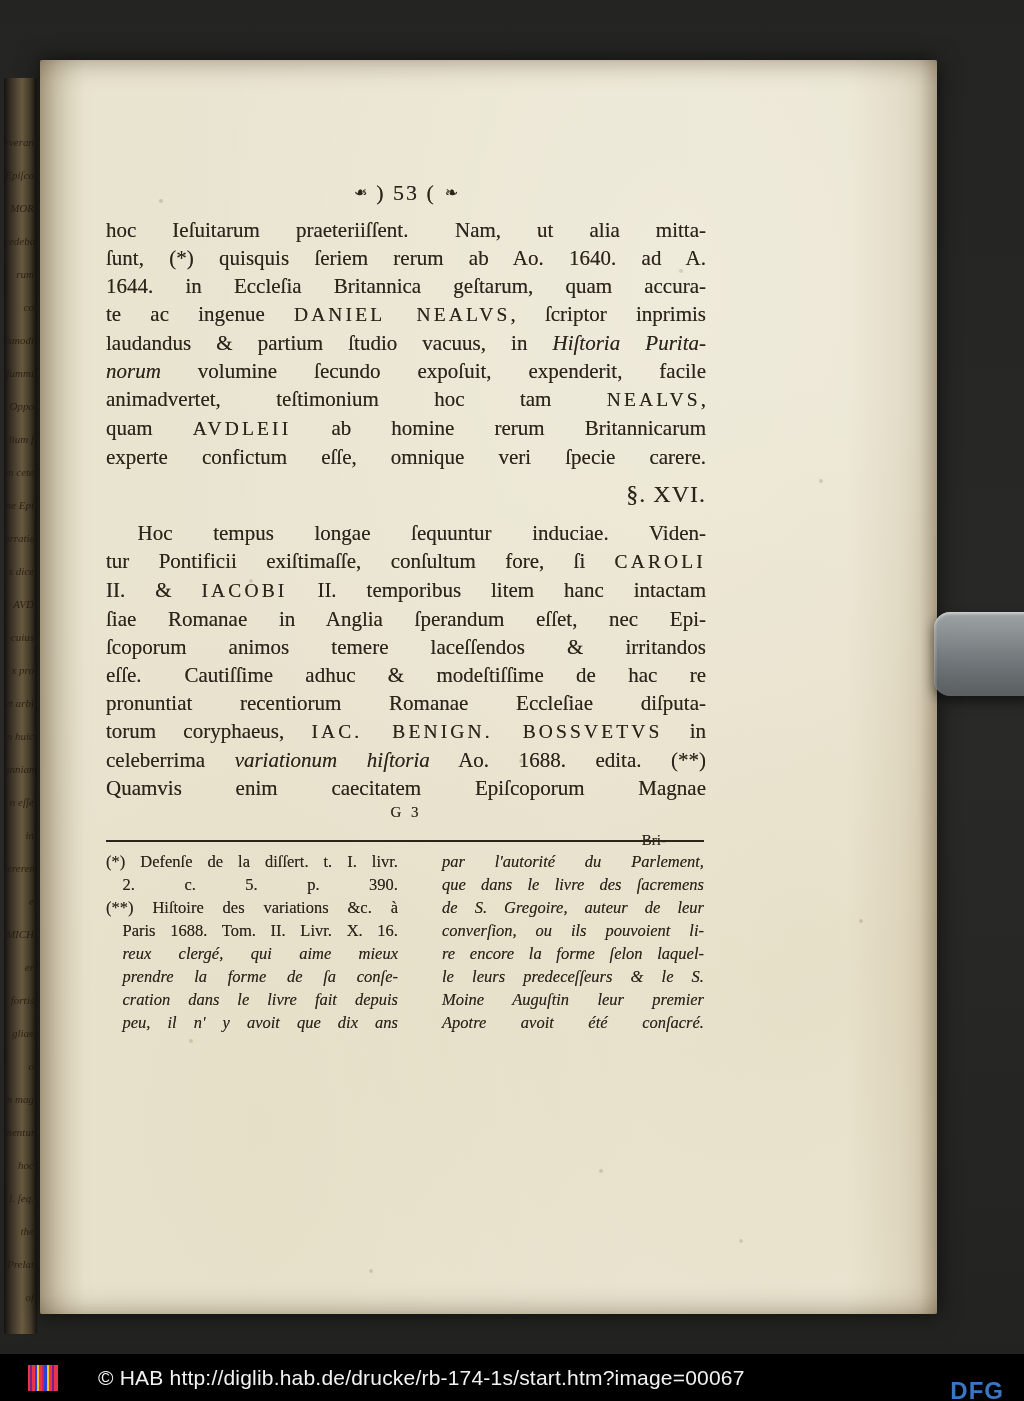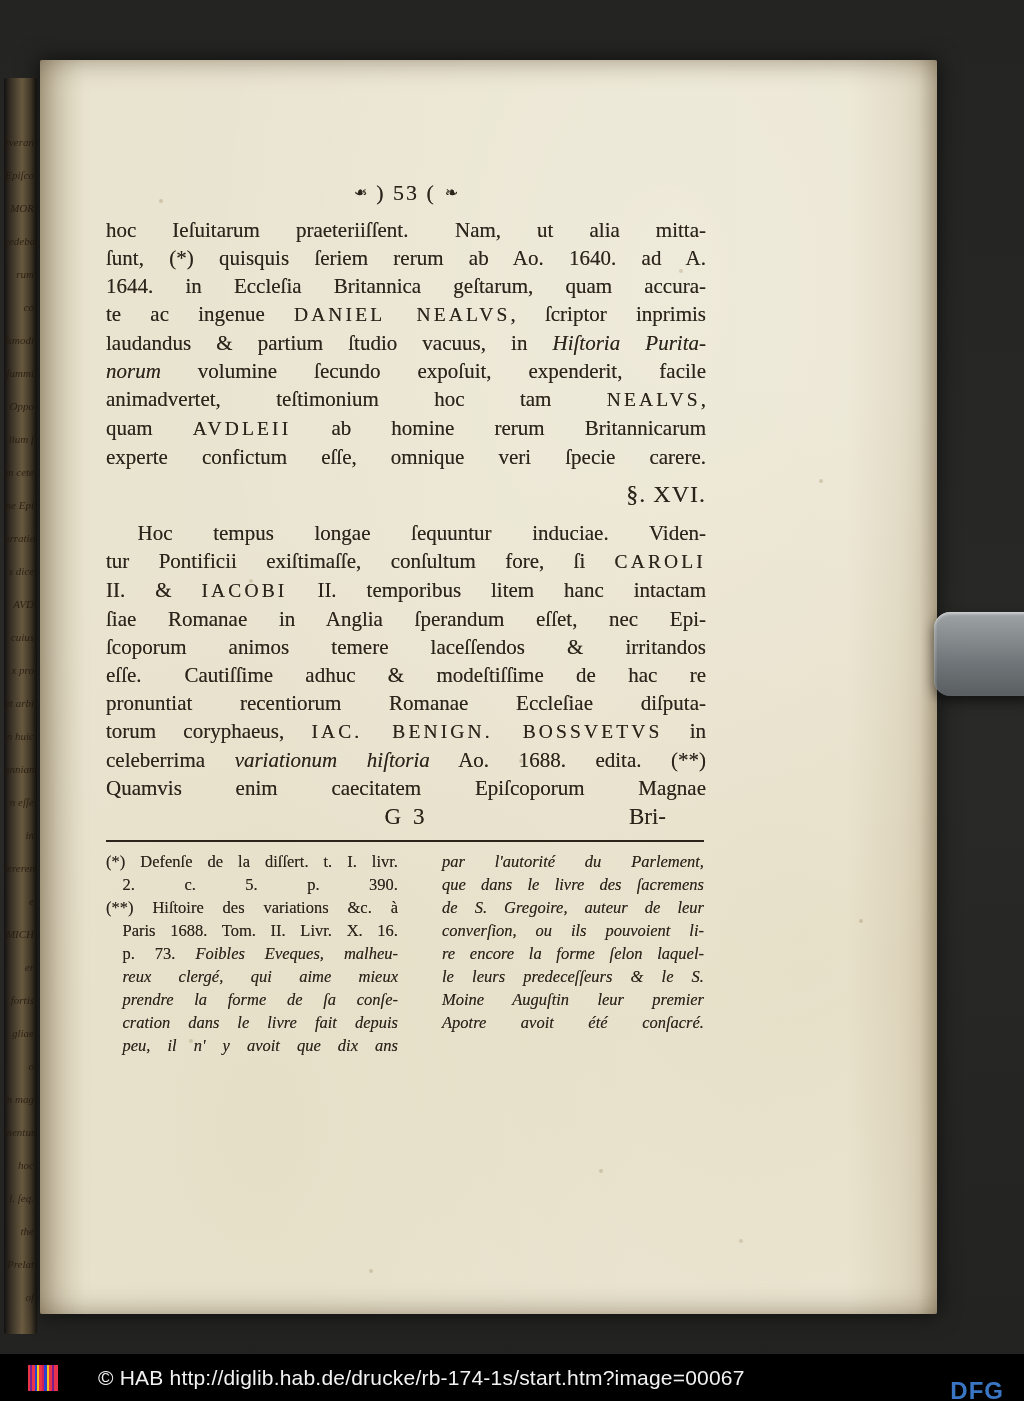--- a/index.html
+++ b/index.html
@@ -64,23 +64,23 @@
 
   .para { font-size:21px; line-height:28px; }
   .para1 { margin-top:6px; }
   .secthead { margin-top:10px; text-align:right; font-size:24px; letter-spacing:1px; height:30px; }
   .para2 { margin-top:8px; }
 
   .justify .tline { text-align:justify; text-align-last:justify; }
   .seg-i { font-style:italic; }
   .seg-c { letter-spacing:.16em; font-size:.93em; }
 
-  .sigrow { position:relative; margin-top:2px; height:28px; font-size:23px;text-align:right; }
+  .sigrow { position:relative; margin-top:2px; height:28px; font-size:15px;text-align:right; }
   .sigrow .sig { position:absolute; left:50%; transform:translateX(-50%); letter-spacing:3px; }
-  .sigrow .catch { position:absolute; right:40px; }
+  .sigrow .catch { position:absolute; right:40px;margin-top:28px; }
 
   .fnrule { margin-top:8px; width:598px; height:2px; background:#2b241a; }
 
   .footnotes { margin-top:8px; display:flex; }
   .fncol { font-size:16.5px; line-height:23px; }
   .fnleft { width:292px; margin-right:44px; }
   .fnright { width:262px; }
 
   
   .clip {
@@ -187,21 +187,20 @@
       </div>
 
       <div class="fnrule"></div>
 
       <div class="footnotes">
         <div class="fncol fnleft justify">
             <div class="tline"><span class="seg-r">(*) Defenſe de la diſſert. t. I. livr.</span></div>
             <div class="tline"><span class="seg-r"> 2. c. 5. p. 390.</span></div>
             <div class="tline"><span class="seg-r">(**) Hiſtoire des variations &amp;c. à</span></div>
             <div class="tline"><span class="seg-r"> Paris 1688. Tom. II. Livr. X. 16.</span></div>
-            <div class="tline"><span class="seg-r"> p. 73. </span><span class="seg-i">Foibles Eveques, malheu-</span></div>
             <div class="tline"><span class="seg-i"> reux clergé, qui aime mieux</span></div>
             <div class="tline"><span class="seg-i"> prendre la forme de ſa conſe-</span></div>
             <div class="tline"><span class="seg-i"> cration dans le livre fait depuis</span></div>
             <div class="tline"><span class="seg-i"> peu, il n' y avoit que dix ans</span></div>
           </div>
         <div class="fncol fnright justify">
             <div class="tline"><span class="seg-i">par l'autorité du Parlement,</span></div>
             <div class="tline"><span class="seg-i">que dans le livre des ſacremens</span></div>
             <div class="tline"><span class="seg-i">de S. Gregoire, auteur de leur</span></div>
             <div class="tline"><span class="seg-i">converſion, ou ils pouvoient li-</span></div>

